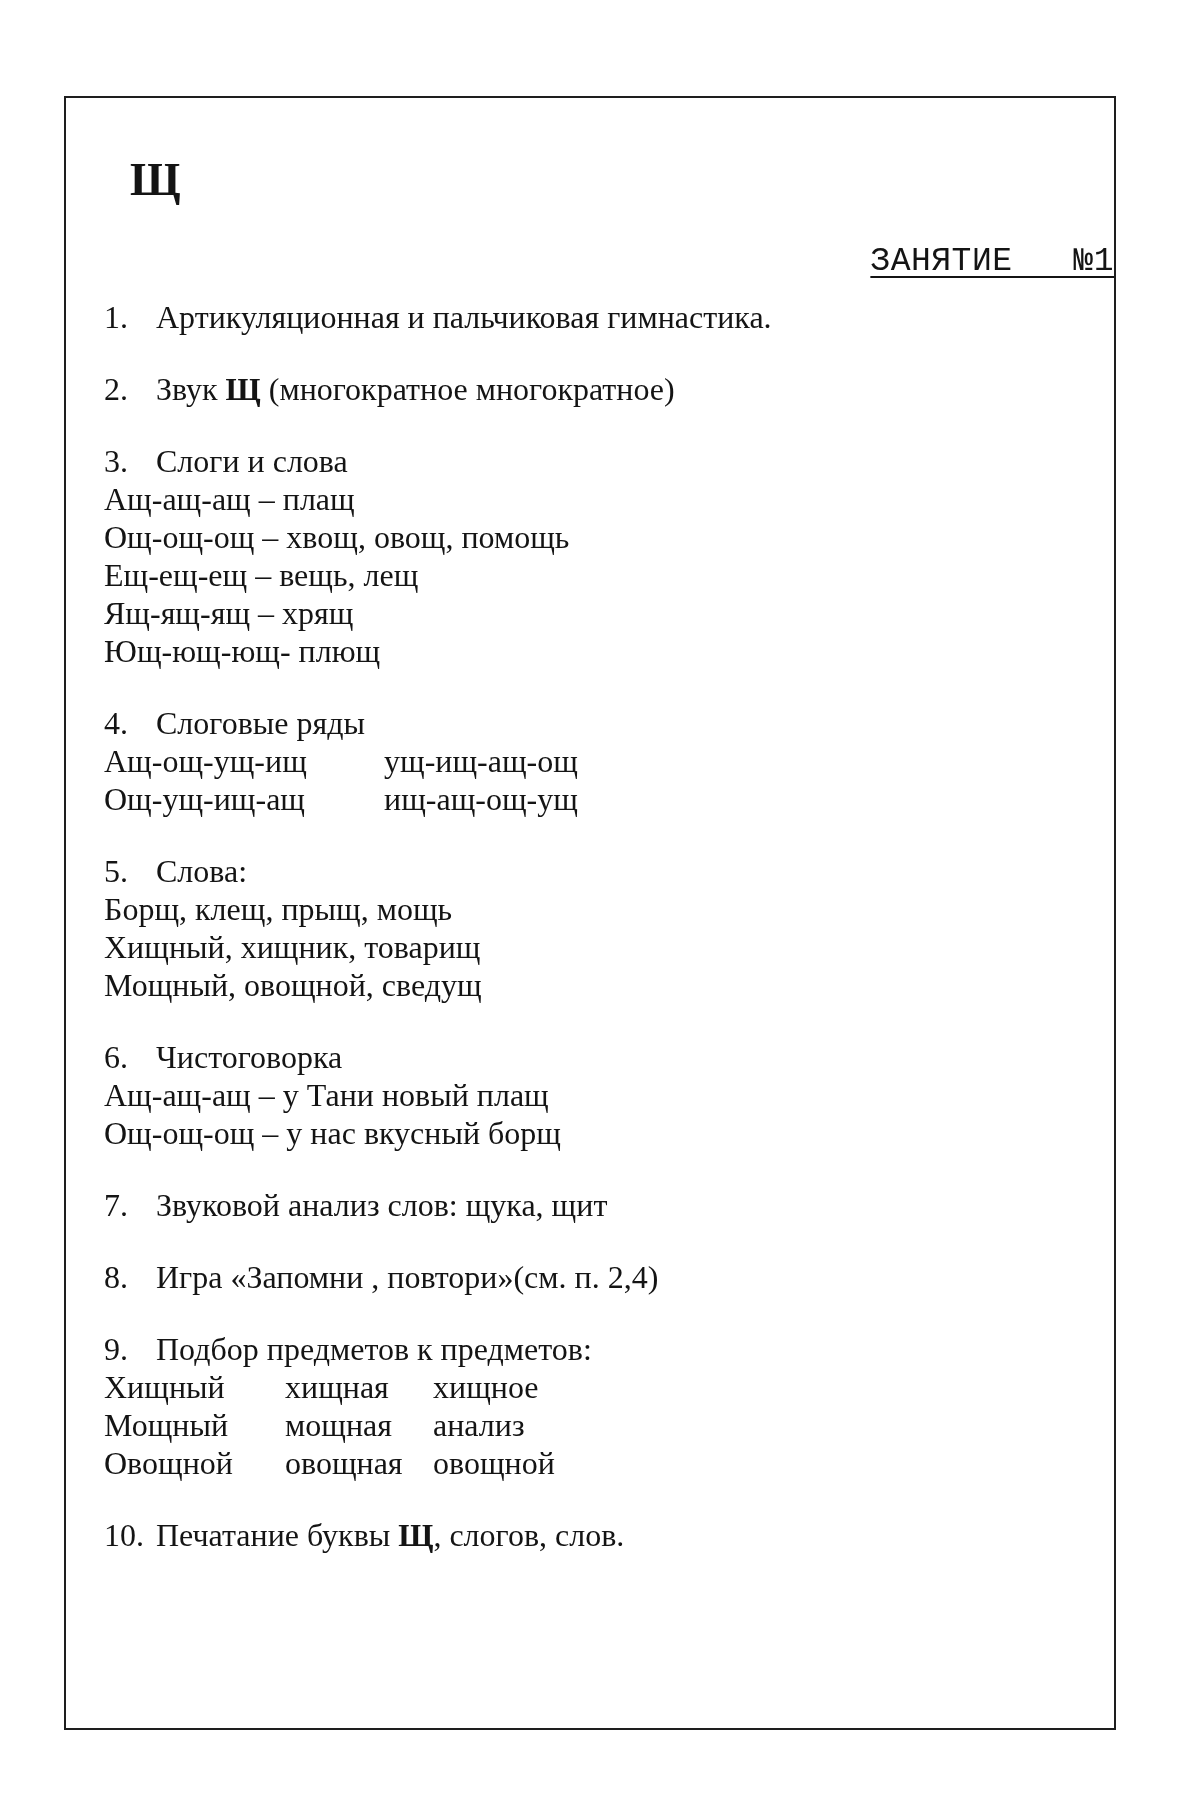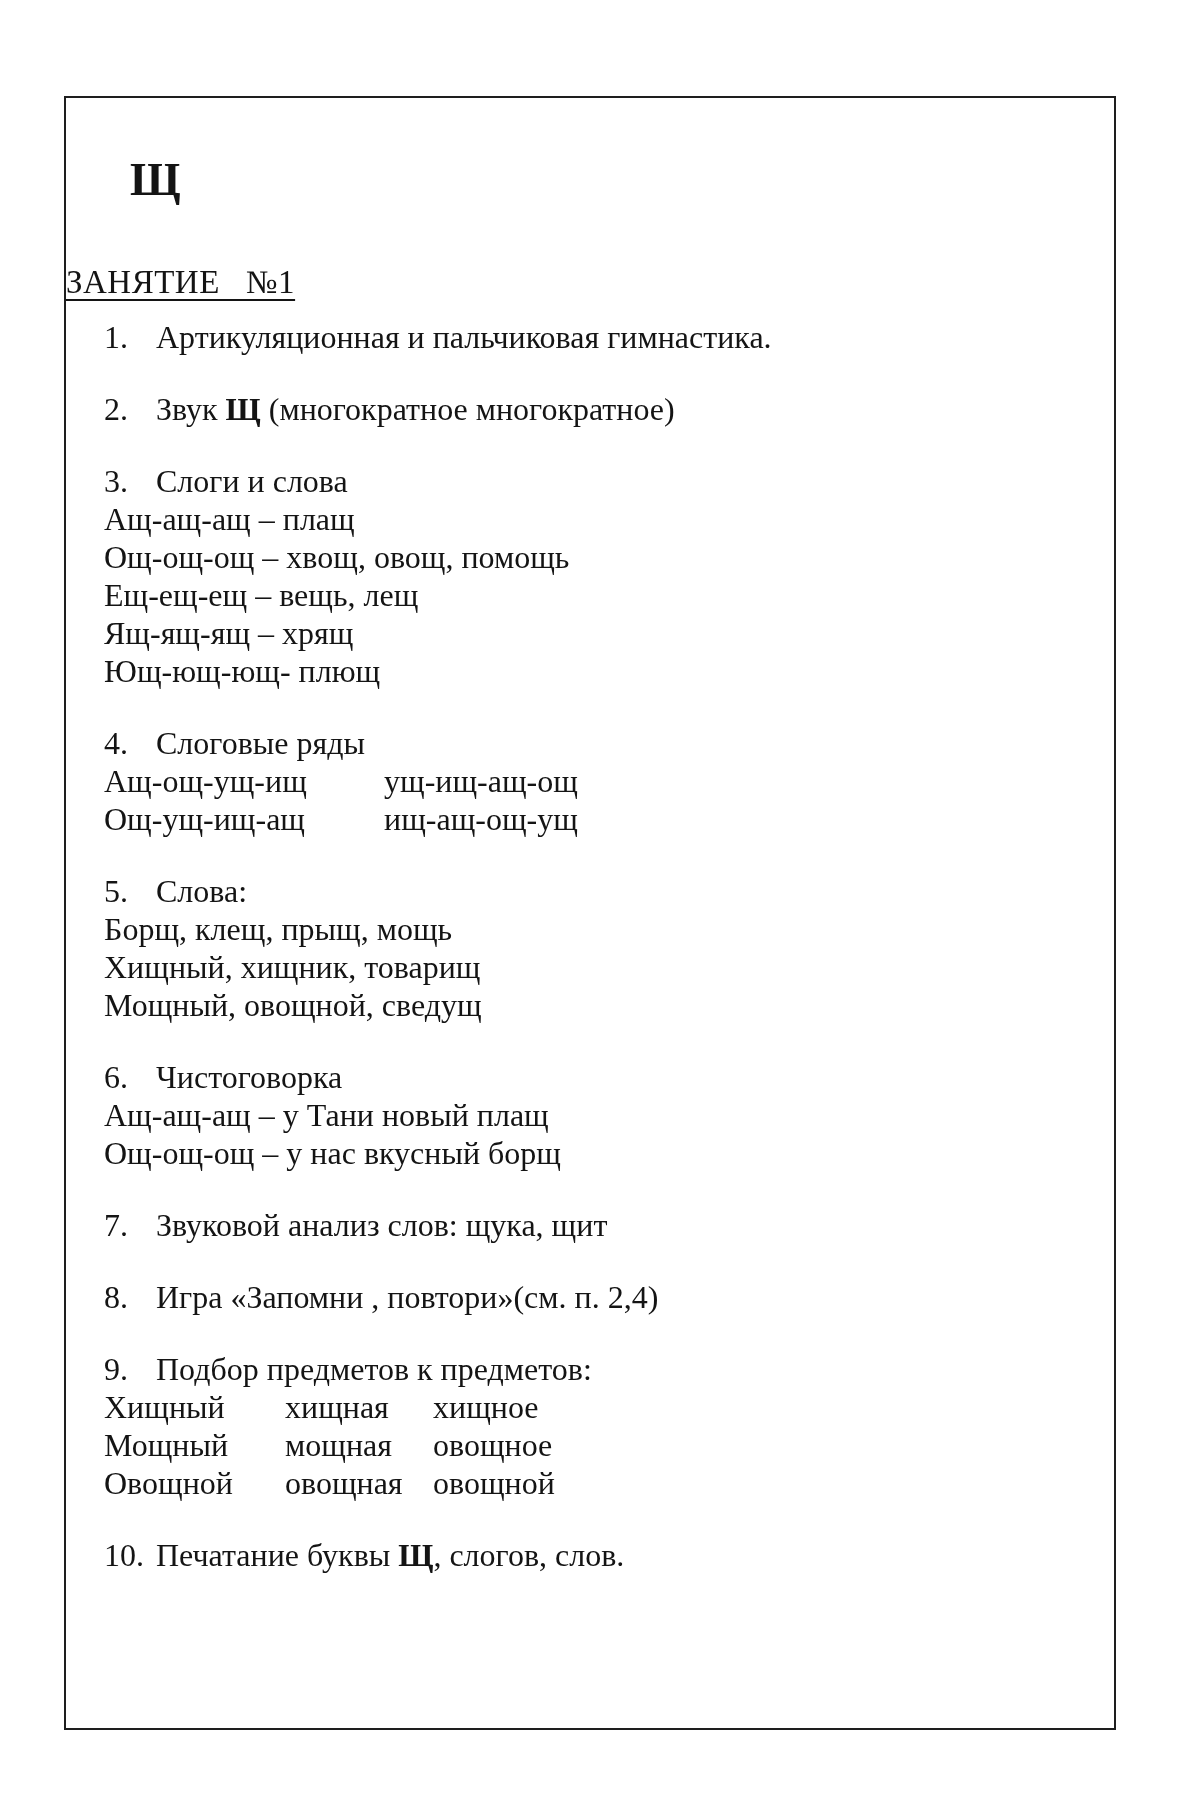--- a/index.html
+++ b/index.html
@@ -8,21 +8,21 @@
     font-family:"Liberation Serif","DejaVu Serif",serif;color:#141414;
     overflow:hidden;
   }
   .frame{
     position:absolute;left:64px;top:96px;width:1052px;height:1634px;
     border:2px solid #1e1e1e;background:#ffffff;box-sizing:border-box;
   }
   .corner-letter{
     margin:56px 0 0 64px;font-size:46px;font-weight:700;line-height:52px;
   }
-  .title-row{margin-top:56px;text-align:left;font-size:33px;line-height:40px;}
+  .title-row{margin-top:36px;text-align:right;font-size:33px;line-height:40px;font-family:Liberation Mono, monospace;}
   .title-text{
     white-space:pre;letter-spacing:.5px;
     text-decoration:underline;text-decoration-thickness:2px;text-underline-offset:6px;
   }
   .items{margin-top:16px;padding-left:38px;font-size:32px;line-height:38px;}
   .item + .item{margin-top:34px;}
   .item-head{display:flex;}
   .num{flex:0 0 52px;}
   .txt{flex:1;}
   .sub{}
@@ -111,21 +111,21 @@
         <span class="txt"><span>Игра «Запомни , повтори»(см. п. 2,4)</span></span>
       </div>
     </div>
 
     <div class="item">
       <div class="item-head">
         <span class="num">9.</span>
         <span class="txt"><span>Подбор предметов к предметов:</span></span>
       </div>
       <div class="sub"><span class="c9a">Хищный</span><span class="c9b">хищная</span><span>хищное</span></div>
-      <div class="sub"><span class="c9a">Мощный</span><span class="c9b">мощная</span><span>овощное</span></div>
+      <div class="sub"><span class="c9a">Мощный</span><span class="c9b">мощная</span><span>анализ</span></div>
       <div class="sub"><span class="c9a">Овощной</span><span class="c9b">овощная</span><span>овощной</span></div>
     </div>
 
     <div class="item">
       <div class="item-head">
         <span class="num">10.</span>
         <span class="txt"><span>Печатание буквы </span><b>Щ</b><span>, слогов, слов.</span></span>
       </div>
     </div>
 

